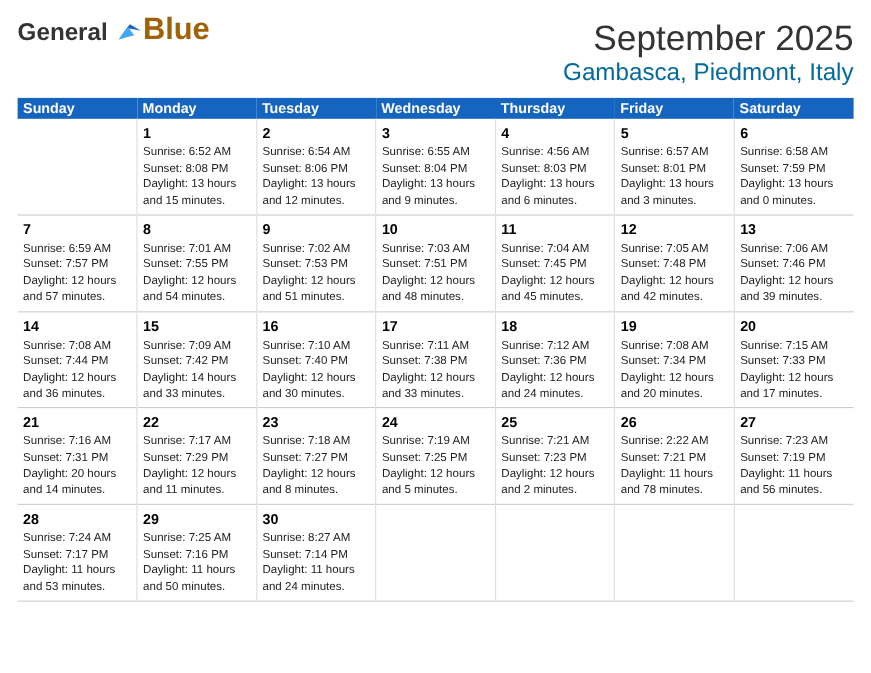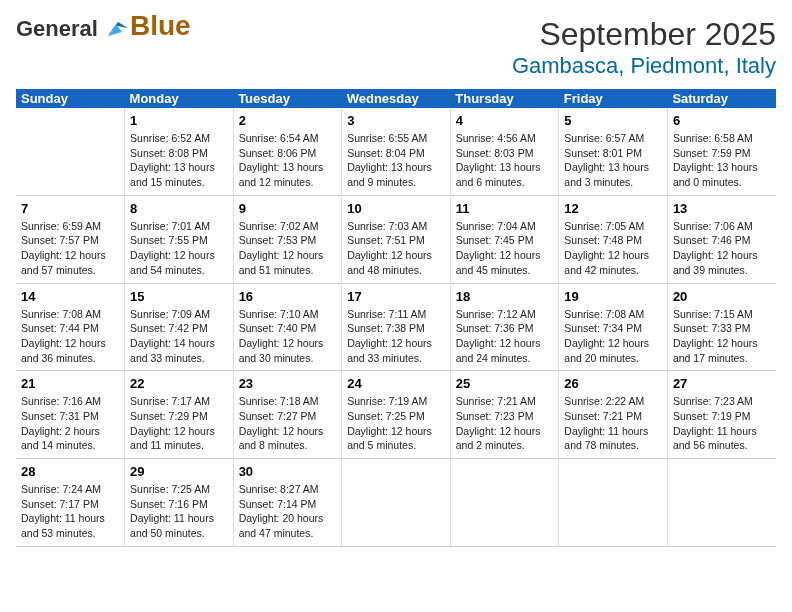--- a/index.html
+++ b/index.html
@@ -267,21 +267,21 @@
             <div>Daylight: 12 hours and 17 minutes.</div>
           </div>
         </td>
       </tr>
       <tr>
         <td>
           <span class="day-num">21</span>
           <div class="cell-content">
             <div>Sunrise: 7:16 AM</div>
             <div>Sunset: 7:31 PM</div>
-            <div>Daylight: 2 hours and 14 minutes.</div>
+            <div>Daylight: 20 hours and 14 minutes.</div>
           </div>
         </td>
         <td>
           <span class="day-num">22</span>
           <div class="cell-content">
             <div>Sunrise: 7:17 AM</div>
             <div>Sunset: 7:29 PM</div>
             <div>Daylight: 12 hours and 11 minutes.</div>
           </div>
         </td>
@@ -341,21 +341,21 @@
             <div>Sunrise: 7:25 AM</div>
             <div>Sunset: 7:16 PM</div>
             <div>Daylight: 11 hours and 50 minutes.</div>
           </div>
         </td>
         <td>
           <span class="day-num">30</span>
           <div class="cell-content">
             <div>Sunrise: 8:27 AM</div>
             <div>Sunset: 7:14 PM</div>
-            <div>Daylight: 20 hours and 47 minutes.</div>
+            <div>Daylight: 11 hours and 24 minutes.</div>
           </div>
         </td>
         <td></td>
         <td></td>
         <td></td>
         <td></td>
       </tr>
     </tbody>
 </table>
 

